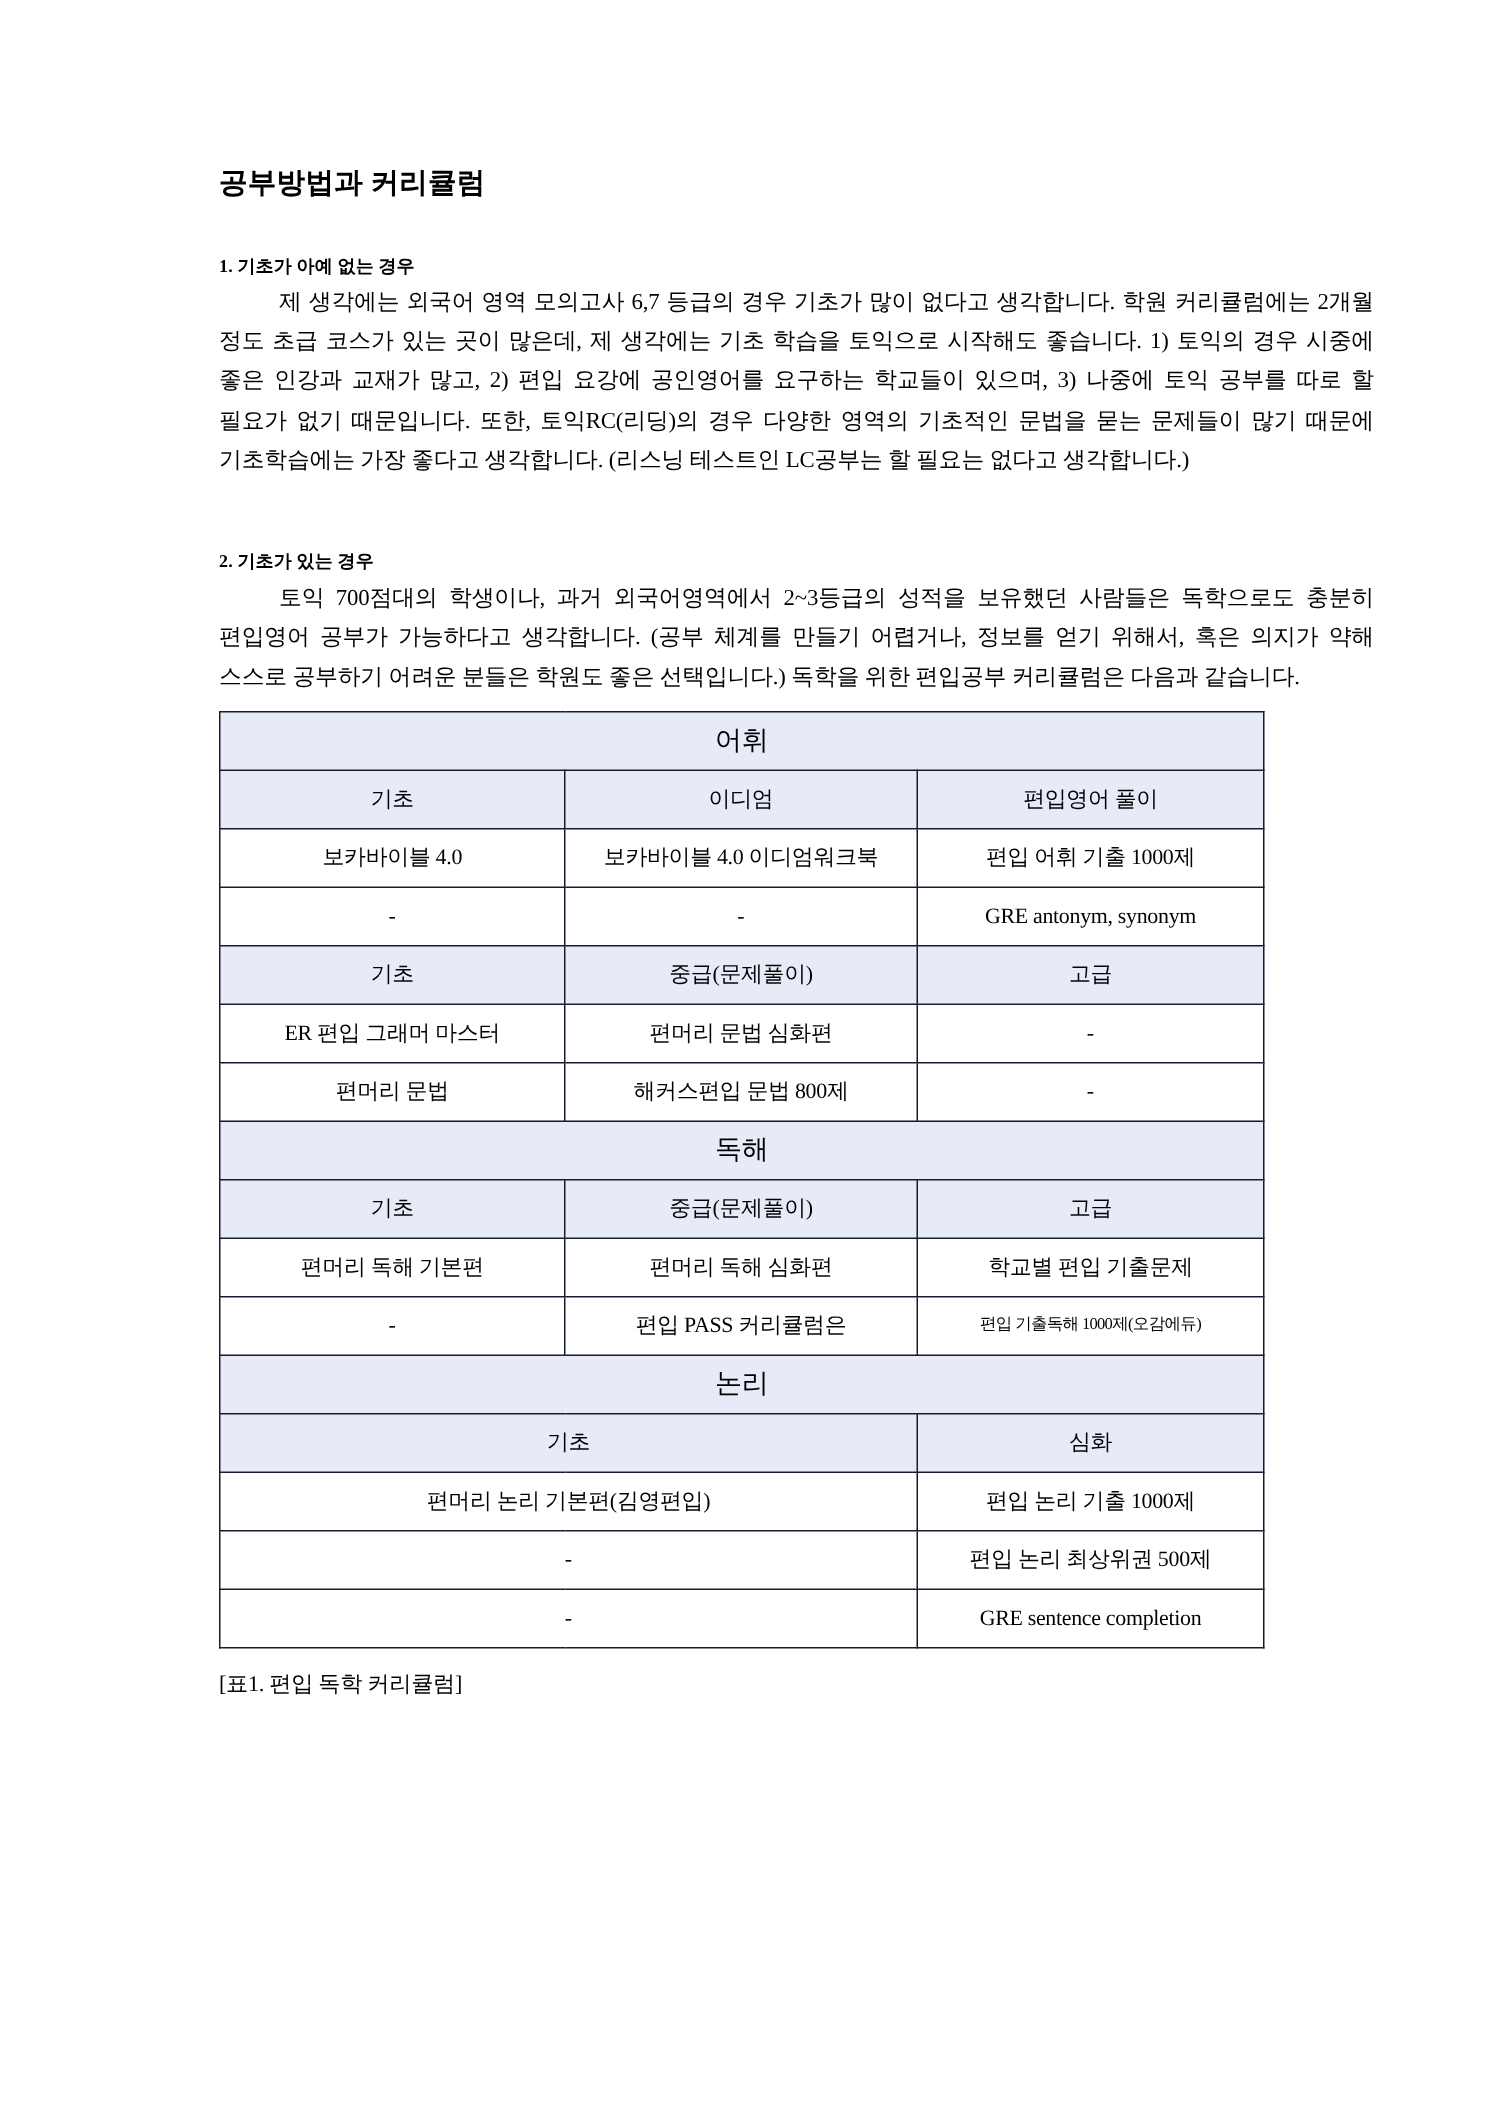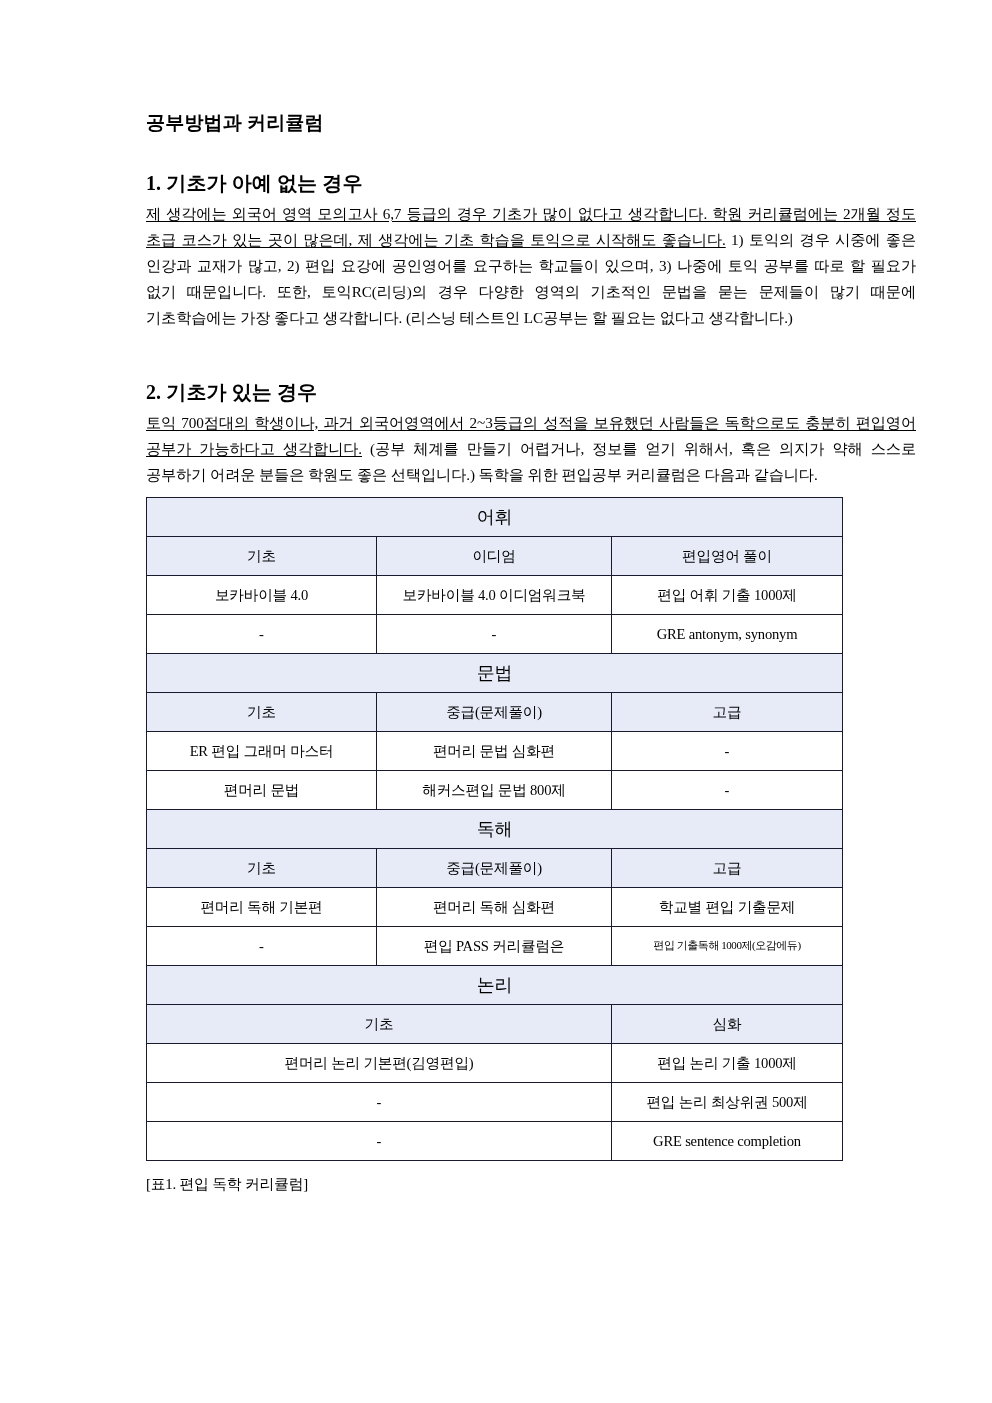--- a/index.html
+++ b/index.html
@@ -23,38 +23,38 @@
     padding: 112px 76px 0 146px;
   }
   .doc-title {
     font-size: 19px;
     font-weight: bold;
     letter-spacing: 0.2px;
     margin: 0 0 34px 0;
     line-height: 1.2;
   }
   .section-heading {
-    font-size: 20px;
+    font-size: 12px;
     font-weight: bold;
     margin: 0 0 3px 0;
     line-height: 1.45;
     letter-spacing: 0.1px;
   }
   .body-para {
     font-size: 15.2px;
     line-height: 1.72;
     text-align: justify;
     text-justify: inter-character;
     margin: 0;
     letter-spacing: -0.1px;
     word-break: keep-all;
   }
   .body-para .u {
-    text-decoration: underline;
     text-underline-offset: 2px;
+    margin-left: 40px;
   }
   .gap-after-p1 { height: 46px; }
 
   
   .curriculum-table {
     width: 696px;
     border-collapse: collapse;
     table-layout: fixed;
     margin-top: 9px;
     font-size: 14.6px;
@@ -131,23 +131,20 @@
         <td>보카바이블 4.0 이디엄워크북</td>
         <td>편입 어휘 기출 1000제</td>
       </tr>
       <tr>
         <td class="dash">-</td>
         <td class="dash">-</td>
         <td>GRE antonym, synonym</td>
       </tr>
 
       <tr>
-        <td class="band" colspan="3">문법</td>
-      </tr>
-      <tr>
         <td class="colhead">기초</td>
         <td class="colhead">중급(문제풀이)</td>
         <td class="colhead">고급</td>
       </tr>
       <tr>
         <td>ER 편입 그래머 마스터</td>
         <td>편머리 문법 심화편</td>
         <td class="dash">-</td>
       </tr>
       <tr>

